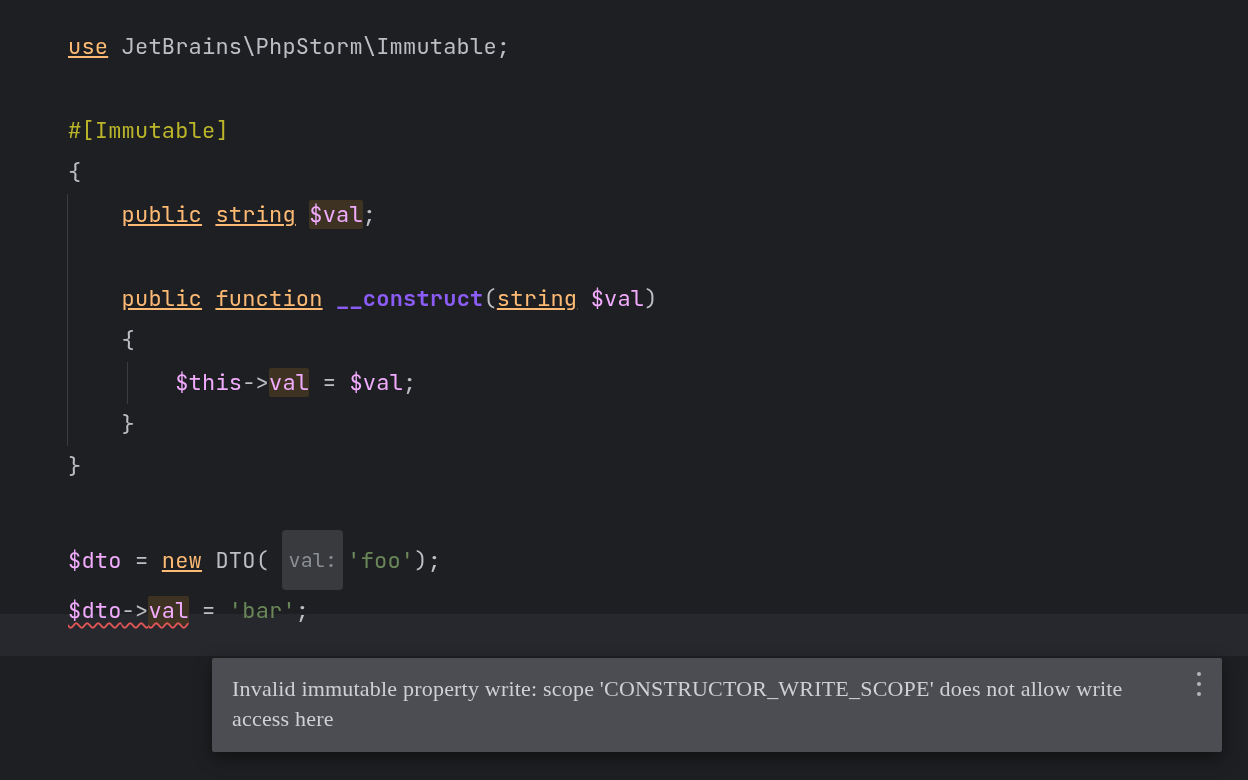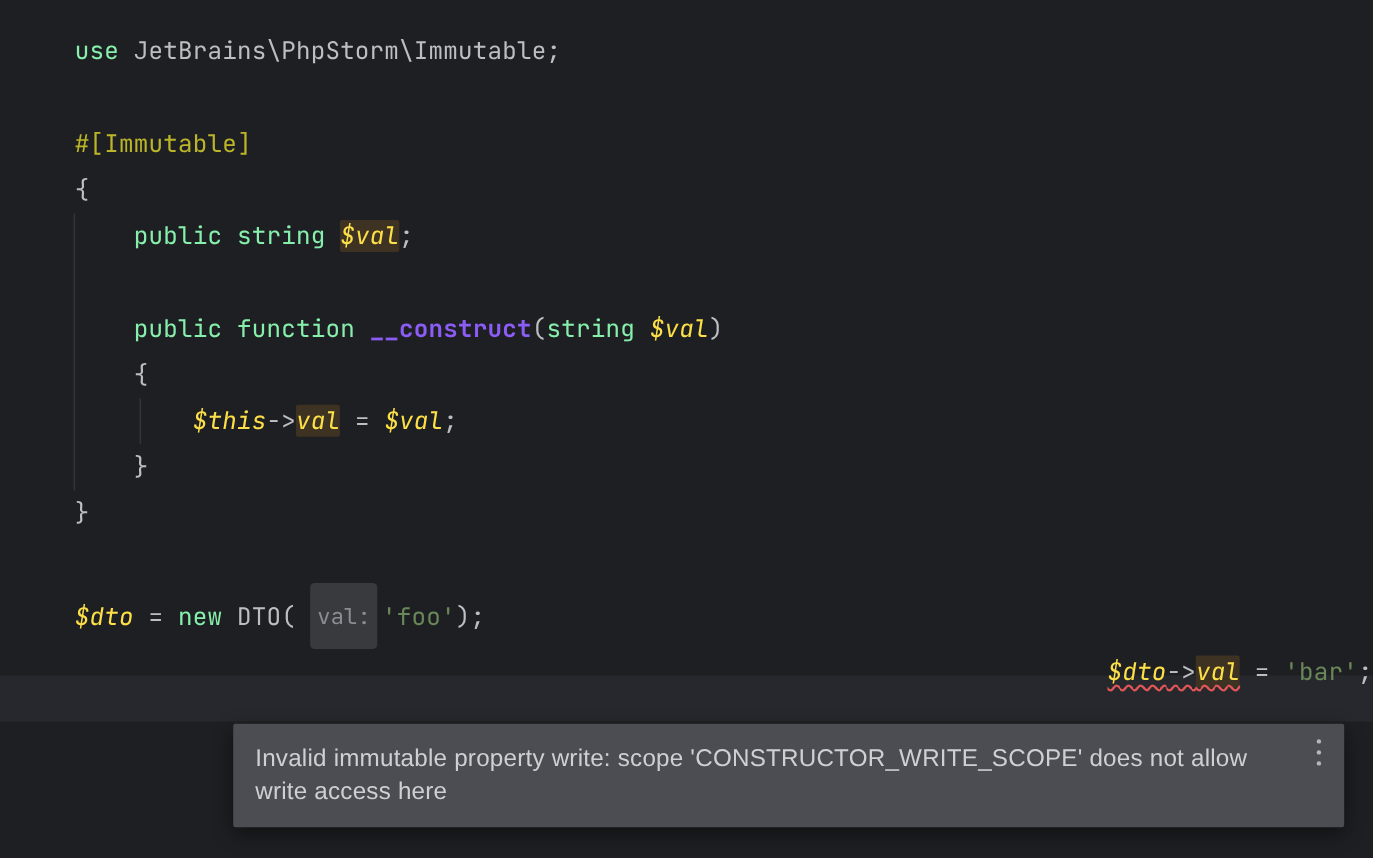--- a/index.html
+++ b/index.html
@@ -36,26 +36,26 @@
   }
   .indent-guide-2 {
     position: absolute;
     left: 59px; 
     top: 0;
     bottom: 0;
     width: 1px;
     background: #3A3C40;
   }
   
-  .kw      { color: #86efac; }
+  .kw      { color: #fdba74; text-decoration: underline; }
   .cls     { color: #BCBEC4; }
   .ns      { color: #BCBEC4; text-align: right; }
   .punct   { color: #BCBEC4; }
   .attr    { color: #BBB529; margin-top: 19px; }
-  .var     { color: #fde047; font-style: italic; }
+  .var     { color: #f0abfc; }
   .string  { color: #6A8759; }
   .varbg   { background: #3E3323; border-radius: 2px; }
   .magic   { color: #8b5cf6; font-weight: 700; }
   
   .hint {
     display: inline-block;
     background: #383A3E;
     color: #8A8D93;
     border-radius: 4px;
     padding: 16px 6px;
@@ -84,21 +84,21 @@
     z-index: 0;
   }
 
   .tooltip {
     position: absolute;
     left: 212px;
     top: 658px;
     width: 1010px;
     background: #4B4D52;
     color: #CFD0D3;
-    font-family: Liberation Sans, sans-serif;
+    font-family: Liberation Serif, serif;
     font-size: 22px;
     border-radius: 2px;
     box-shadow: 0 6px 18px rgba(0,0,0,0.45);
     padding: 16px 48px 18px 20px;
     box-sizing: border-box;
     line-height: 30px;
     z-index: 5;
   }
   .tooltip .more {
     position: absolute;
@@ -147,21 +147,21 @@
   <div class="line indent1" style="position:relative;"><span class="indent-guide-2"></span>        <span class="var">$this</span><span class="punct">-&gt;</span><span class="var varbg">val</span><span class="punct"> = </span><span class="var">$val</span><span class="punct">;</span></div>
 
   <div class="line indent1">    <span class="punct">}</span></div>
 
   <div class="line"><span class="punct">}</span></div>
 
   <div class="line">&nbsp;</div>
 
   <div class="line"><span class="var">$dto</span><span class="punct"> = </span><span class="kw">new</span> <span class="cls">DTO</span><span class="punct">(</span> <span class="hint">val:</span><span class="string">'foo'</span><span class="punct">);</span></div>
 
-  <div class="line" style="position:relative; z-index:1;text-align:right;"><span class="error-underline"><span class="var">$dto</span><span class="punct">-&gt;</span><span class="var varbg">val</span></span><span class="punct"> = </span><span class="string">'bar'</span><span class="punct">;</span></div>
+  <div class="line" style="position:relative; z-index:1;"><span class="error-underline"><span class="var">$dto</span><span class="punct">-&gt;</span><span class="var varbg">val</span></span><span class="punct"> = </span><span class="string">'bar'</span><span class="punct">;</span></div>
 
   <div class="tooltip">
     <div class="more">
         <span></span>
         <span></span>
         <span></span>
       </div>
     <span>Invalid immutable property write: scope 'CONSTRUCTOR_WRITE_SCOPE' does not allow write access here</span>
   </div>
 

